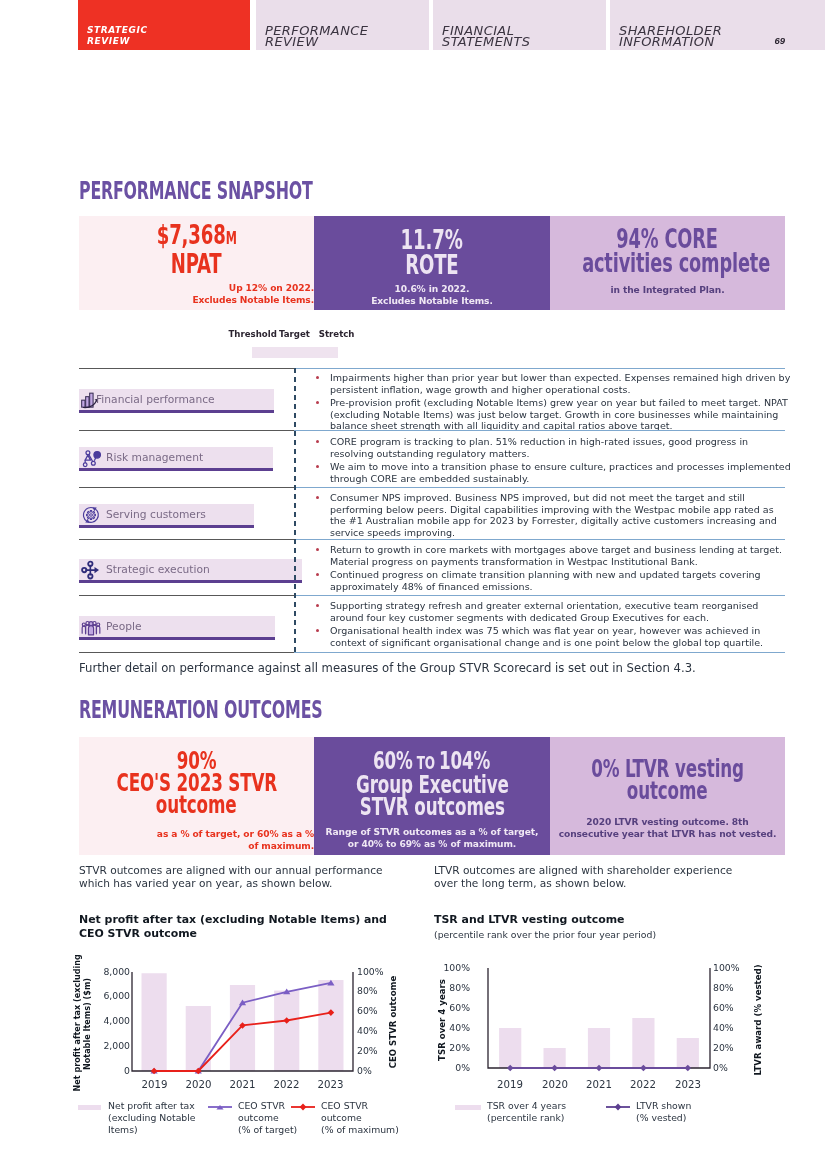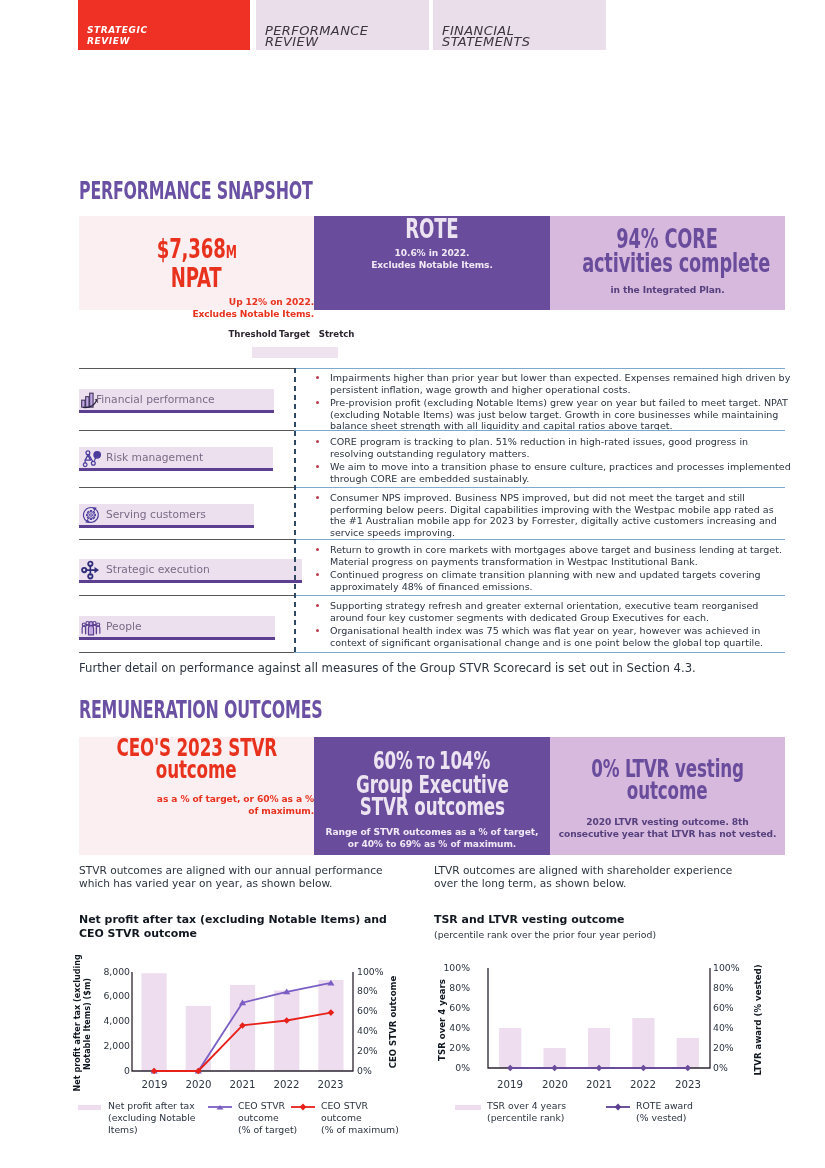--- a/index.html
+++ b/index.html
@@ -93,32 +93,38 @@
       <div class="tl l2">REVIEW</div>
     </div>
     <div class="tab inactive" style="left:256px;width:173px;">
       <div class="tl l1">PERFORMANCE</div>
       <div class="tl l2">REVIEW</div>
     </div>
     <div class="tab inactive" style="left:433px;width:173px;">
       <div class="tl l1">FINANCIAL</div>
       <div class="tl l2">STATEMENTS</div>
     </div>
+    <div class="tab inactive" style="left:610px;width:215px;">
+      <div class="tl l1">SHAREHOLDER</div>
+      <div class="tl l2">INFORMATION</div>
+      <div class="pagenum">69</div>
+    </div>
   </div>
 
   <div class="sec-title" style="left:79px;top:178px;">PERFORMANCE SNAPSHOT</div>
 
   <div class="cards" style="left:79px;top:216px;width:706px;height:94px;">
     <div class="card pink" style="width:235px;height:94px;">
-      <div class="bigline" style="font-size:27px;margin-top:20px;line-height:25px;"><span class="sx"><span>$7,368</span><span class="sfx">M</span></span></div>
+      <div class="bigline" style="font-size:27px;margin-top:6px;line-height:25px;"><span class="sx"><span>$7,368</span><span class="sfx">M</span></span></div>
       <div class="bigline" style="font-size:27px;line-height:25px;"><span class="sx">NPAT</span></div>
       <div class="subline" style="margin-top:6px;">Up 12% on 2022.</div>
       <div class="subline">Excludes Notable Items.</div>
     </div>
     <div class="card purple" style="width:236px;height:94px;">
+      <div class="bigline" style="font-size:27px;margin-top:11px;line-height:25px;"><span class="sx">11.7%</span></div>
       <div class="bigline" style="font-size:27px;line-height:25px;"><span class="sx">ROTE</span></div>
       <div class="subline" style="margin-top:6px;">10.6% in 2022.</div>
       <div class="subline">Excludes Notable Items.</div>
     </div>
     <div class="card lilac" style="width:235px;height:94px;">
       <div class="bigline" style="font-size:26.5px;margin-top:11px;line-height:24px;"><span class="sx">94% CORE</span></div>
       <div class="bigline" style="font-size:26.5px;line-height:24px;text-align:center;"><span class="sx">activities complete</span></div>
       <div class="subline" style="margin-top:9px;">in the Integrated Plan.</div>
     </div>
   </div>
@@ -259,20 +265,21 @@
       <div class="sc-hr-r" style="left:294px;top:652px;width:491px;"></div>
       <div class="sc-dash" style="left:294px;top:368px;height:284px;"></div>
     </div>
 
   <div class="footnote" style="left:79px;top:661px;">Further detail on performance against all measures of the Group STVR Scorecard is set out in Section 4.3.</div>
 
   <div class="sec-title" style="left:79px;top:697px;">REMUNERATION OUTCOMES</div>
 
   <div class="cards" style="left:79px;top:737px;width:706px;height:118px;">
     <div class="card pink" style="width:235px;height:118px;">
+      <div class="bigline" style="font-size:25px;margin-top:13px;line-height:22px;"><span class="sx">90%</span></div>
       <div class="bigline" style="font-size:25px;line-height:22px;"><span class="sx">CEO'S 2023 STVR</span></div>
       <div class="bigline" style="font-size:25px;line-height:22px;"><span class="sx">outcome</span></div>
       <div class="subline" style="margin-top:12px;">as a % of target, or 60% as a %</div>
       <div class="subline">of maximum.</div>
     </div>
     <div class="card purple" style="width:236px;height:118px;">
       <div class="bigline" style="font-size:25px;margin-top:13px;line-height:22px;"><span class="sx"><span>60%</span><span class="mid"> <span>TO</span> </span><span>104%</span></span></div>
       <div class="bigline" style="font-size:25px;line-height:22px;"><span class="sx">Group Executive</span></div>
       <div class="bigline" style="font-size:25px;line-height:22px;"><span class="sx">STVR outcomes</span></div>
       <div class="subline" style="margin-top:8px;">Range of STVR outcomes as a % of target,</div>
@@ -395,17 +402,17 @@
     <div class="lgswatch bar" style="left:455px;top:1105px;width:26px;height:5px;background:#EDDDEE;"></div>
     <div class="lg" style="left:487px;top:1100px;width:110px;">
       <span>TSR over 4 years</span><br>
       <span>(percentile rank)</span></div>
     <div class="lgswatch" style="left:605px;top:1100px;">
       <svg width="26" height="14" viewBox="0 0 26 14">
           <path d="M1 7 H25" stroke="#5C3F90" stroke-width="1.8" fill="none"></path>
           <path d="M13 3.4 L16.4 7 L13 10.6 L9.6 7 Z" fill="#5C3F90"></path>
         </svg></div>
     <div class="lg" style="left:636px;top:1100px;width:100px;">
-      <span>ROTE award</span><br>
+      <span>LTVR shown</span><br>
       <span>(% vested)</span></div>
   </div>
 
 </div>
 
 </body></html>

